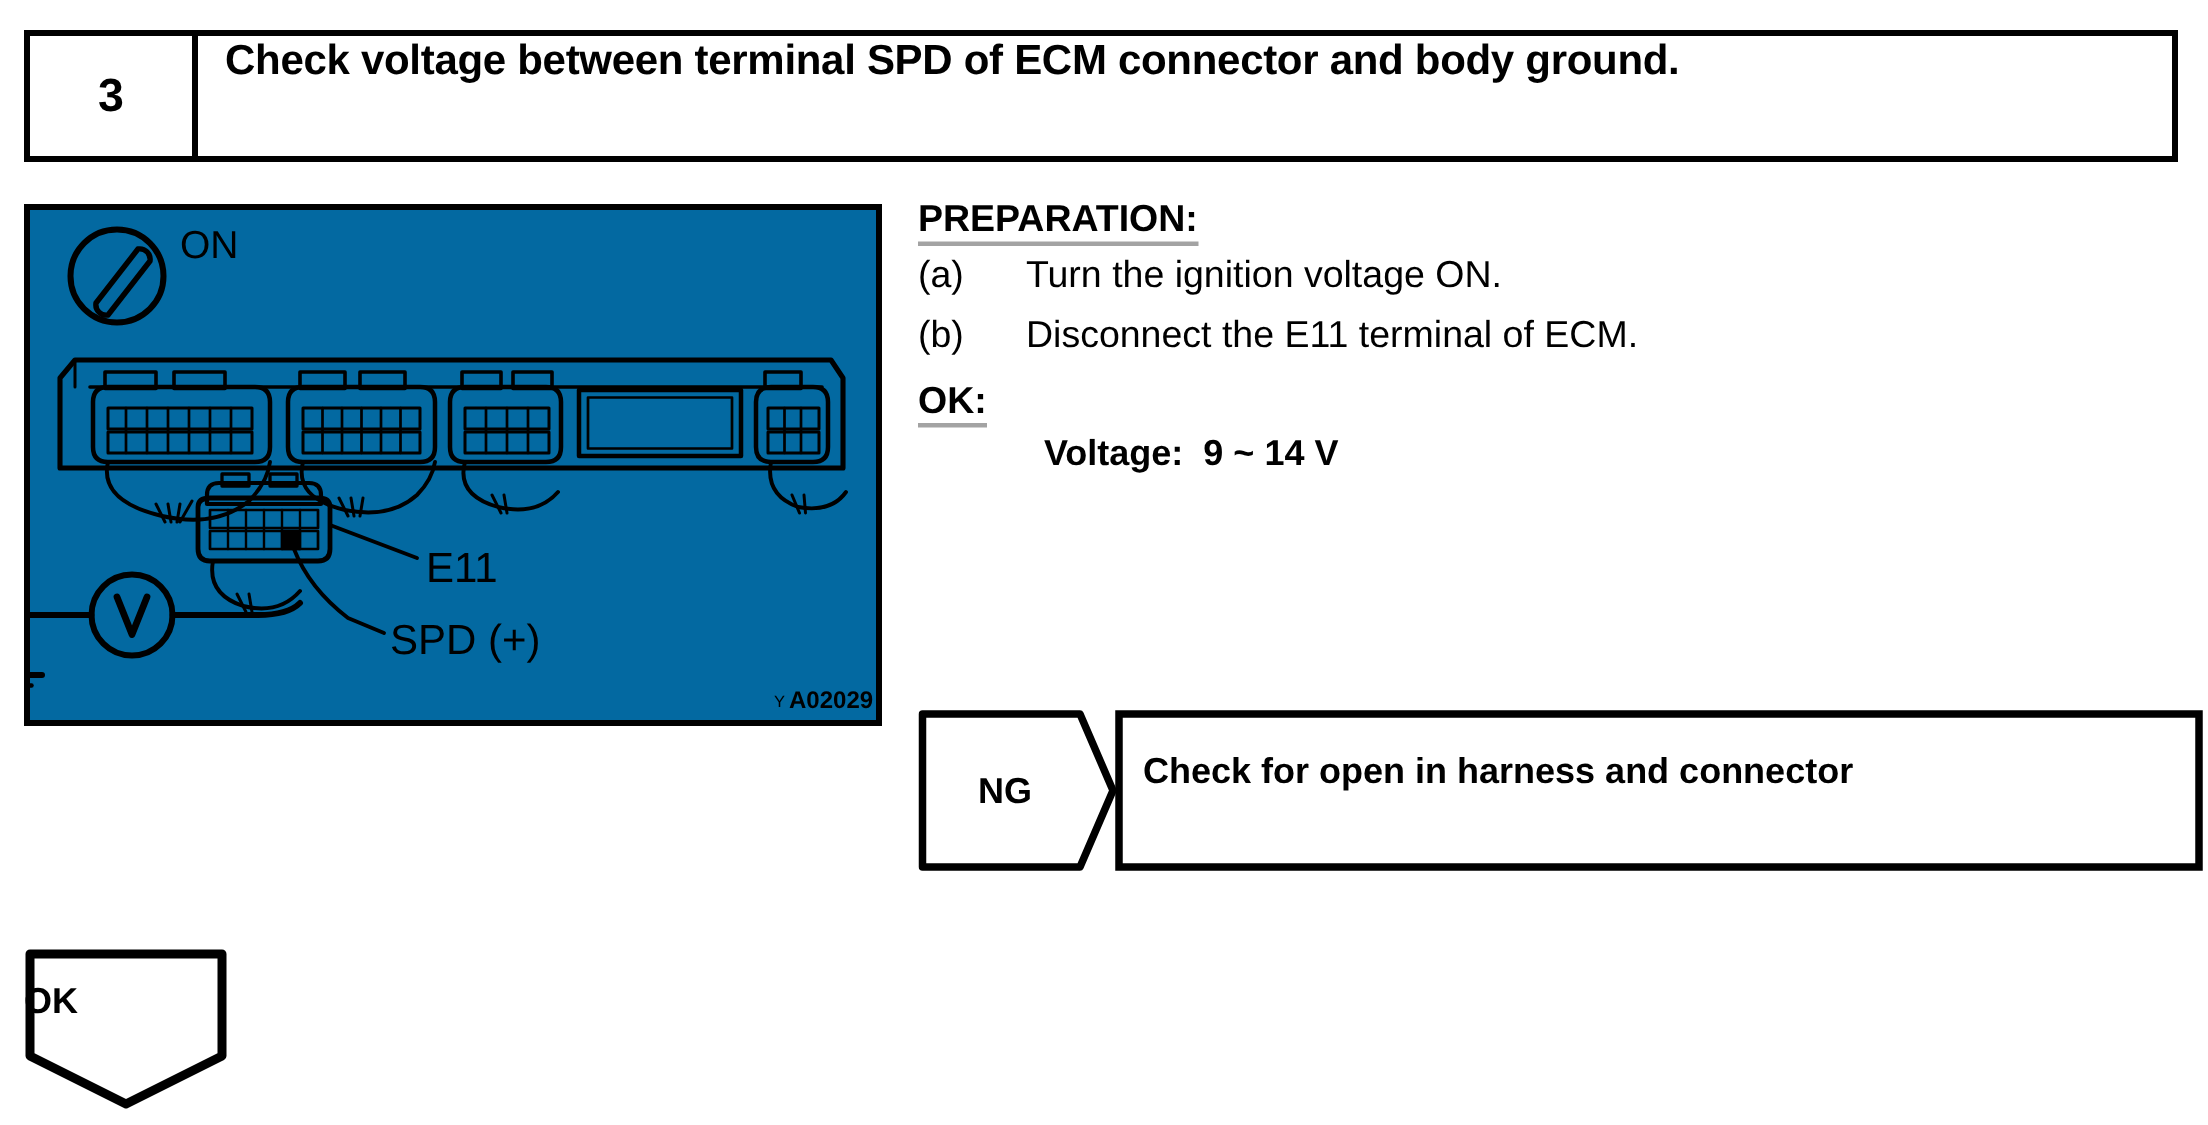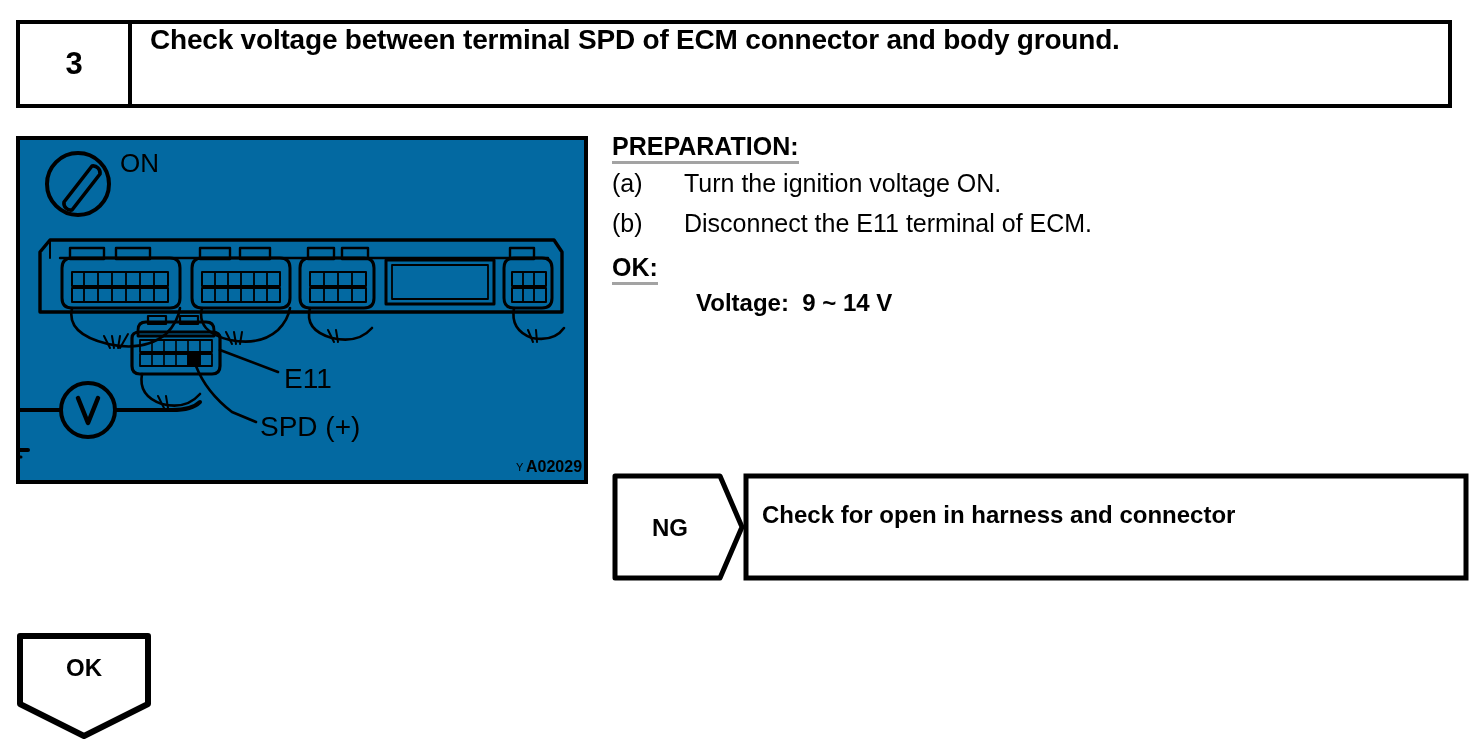--- a/index.html
+++ b/index.html
@@ -140,21 +140,21 @@
     top: 632px;
     width: 150px;
     height: 110px;
   }
   #ok-branch svg { display: block; position: absolute; left: 0; top: 0; }
   #ok-branch .lbl {
     position: absolute;
     left: 0;
     top: 22px;
     width: 136px;
-    text-align: center;
+    text-align: left;
     font-size: 24px;
     font-weight: bold;
   }
 </style>
 </head>
 <body>
 
 <div id="step-header">
   <div id="step-number-cell">
     <span class="num">3</span>

